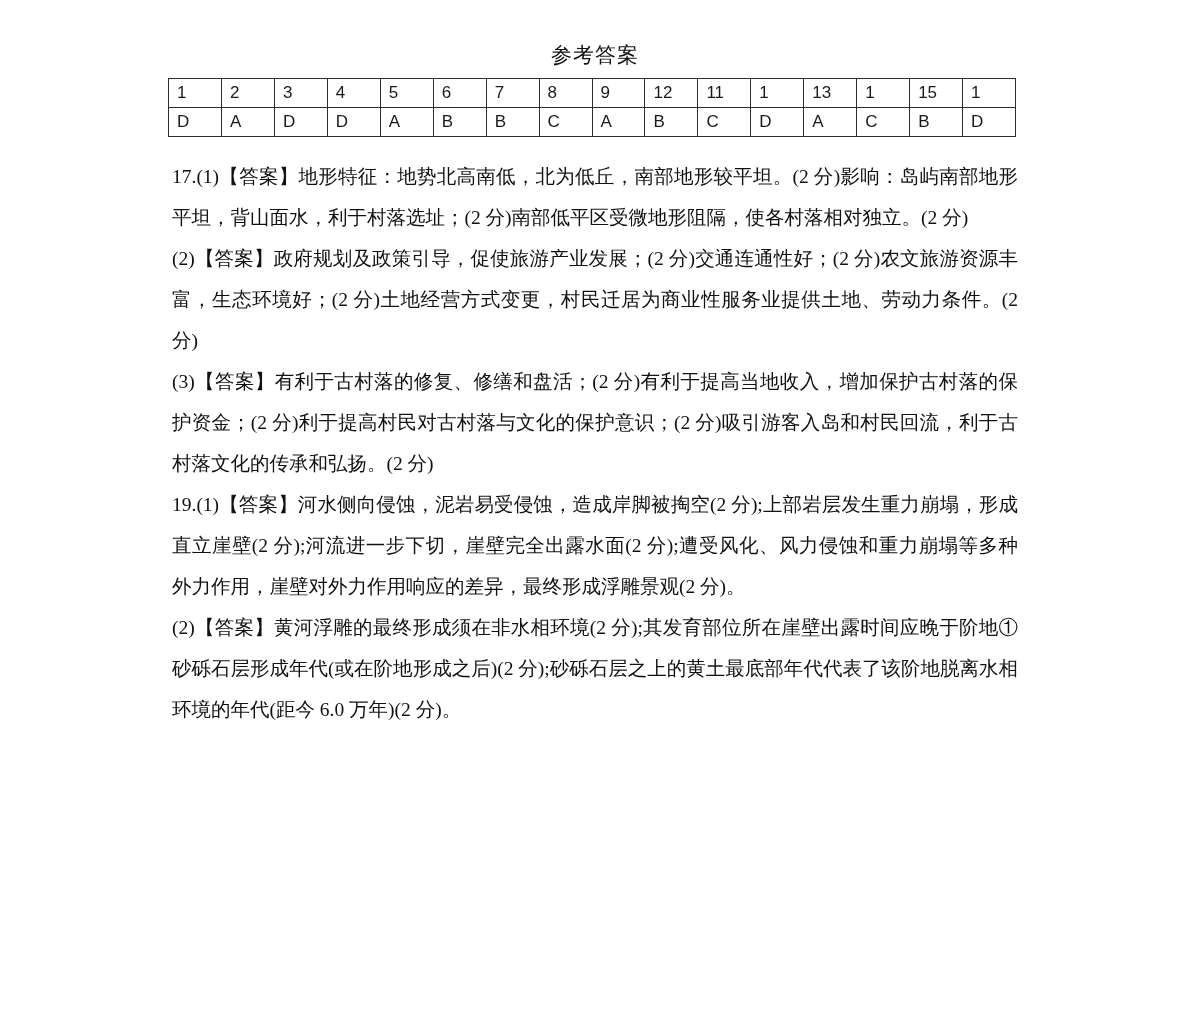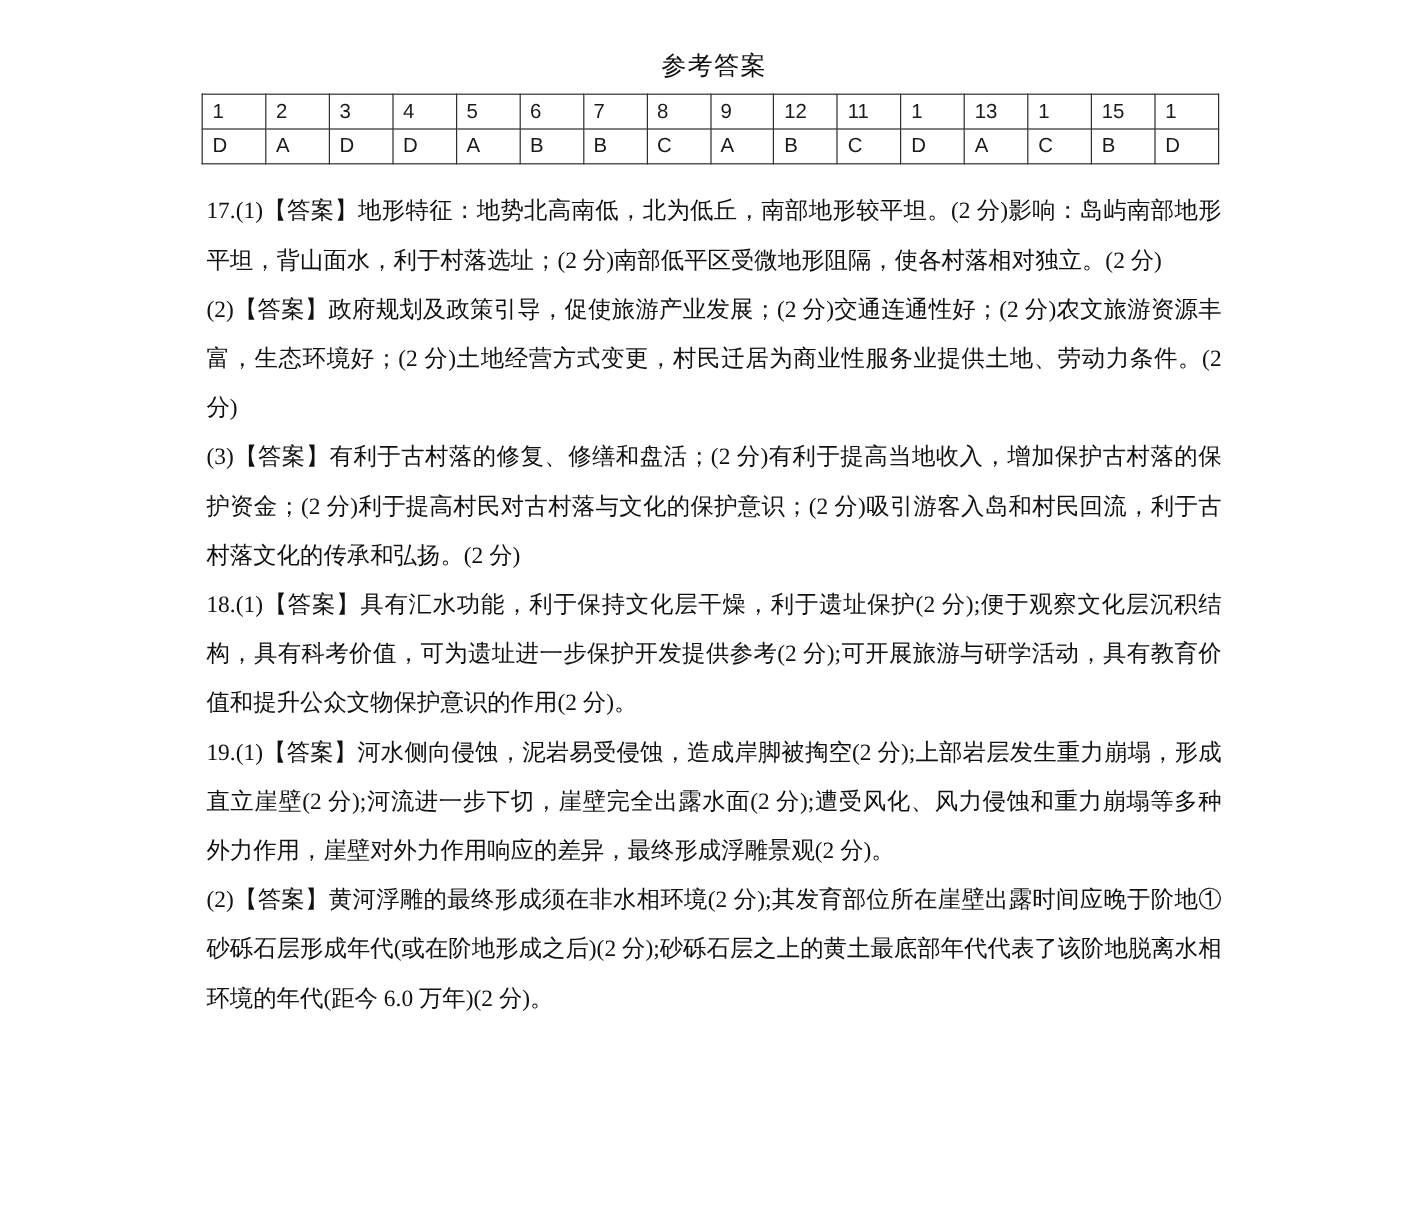--- a/index.html
+++ b/index.html
@@ -99,18 +99,17 @@
           <td>B</td>
           <td>D</td>
         </tr>
     </tbody>
   </table>
 
   <div class="body-text">
     <p>17.(1)【答案】地形特征：地势北高南低，北为低丘，南部地形较平坦。(2 分)影响：岛屿南部地形平坦，背山面水，利于村落选址；(2 分)南部低平区受微地形阻隔，使各村落相对独立。(2 分)</p>
     <p>(2)【答案】政府规划及政策引导，促使旅游产业发展；(2 分)交通连通性好；(2 分)农文旅游资源丰富，生态环境好；(2 分)土地经营方式变更，村民迁居为商业性服务业提供土地、劳动力条件。(2 分)</p>
     <p>(3)【答案】有利于古村落的修复、修缮和盘活；(2 分)有利于提高当地收入，增加保护古村落的保护资金；(2 分)利于提高村民对古村落与文化的保护意识；(2 分)吸引游客入岛和村民回流，利于古村落文化的传承和弘扬。(2 分)</p>
-    <p>18.(1)【答案】具有汇水功能，利于保持文化层干燥，利于遗址保护(2 分);便于观察文化层沉积结构，具有科考价值，可为遗址进一步保护开发提供参考(2 分);可开展旅游与研学活动，具有教育价值和提升公众文物保护意识的作用(2 分)。</p>
     <p>19.(1)【答案】河水侧向侵蚀，泥岩易受侵蚀，造成岸脚被掏空(2 分);上部岩层发生重力崩塌，形成直立崖壁(2 分);河流进一步下切，崖壁完全出露水面(2 分);遭受风化、风力侵蚀和重力崩塌等多种外力作用，崖壁对外力作用响应的差异，最终形成浮雕景观(2 分)。</p>
     <p>(2)【答案】黄河浮雕的最终形成须在非水相环境(2 分);其发育部位所在崖壁出露时间应晚于阶地①砂砾石层形成年代(或在阶地形成之后)(2 分);砂砾石层之上的黄土最底部年代代表了该阶地脱离水相环境的年代(距今 6.0 万年)(2 分)。</p>
   </div>
 
 </div>
 
 </body></html>

